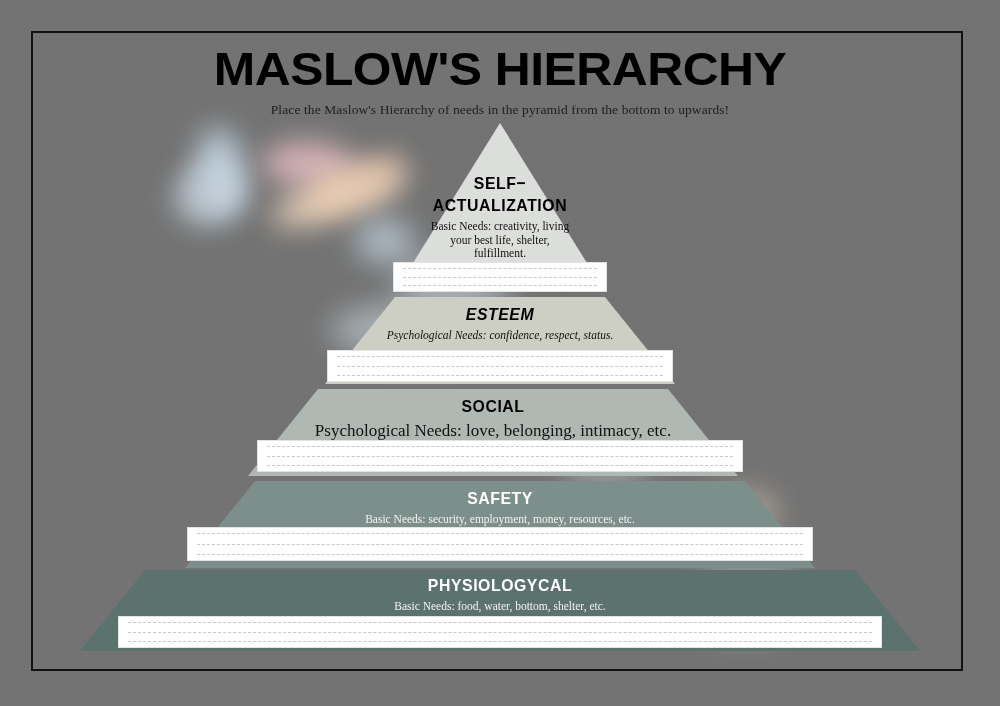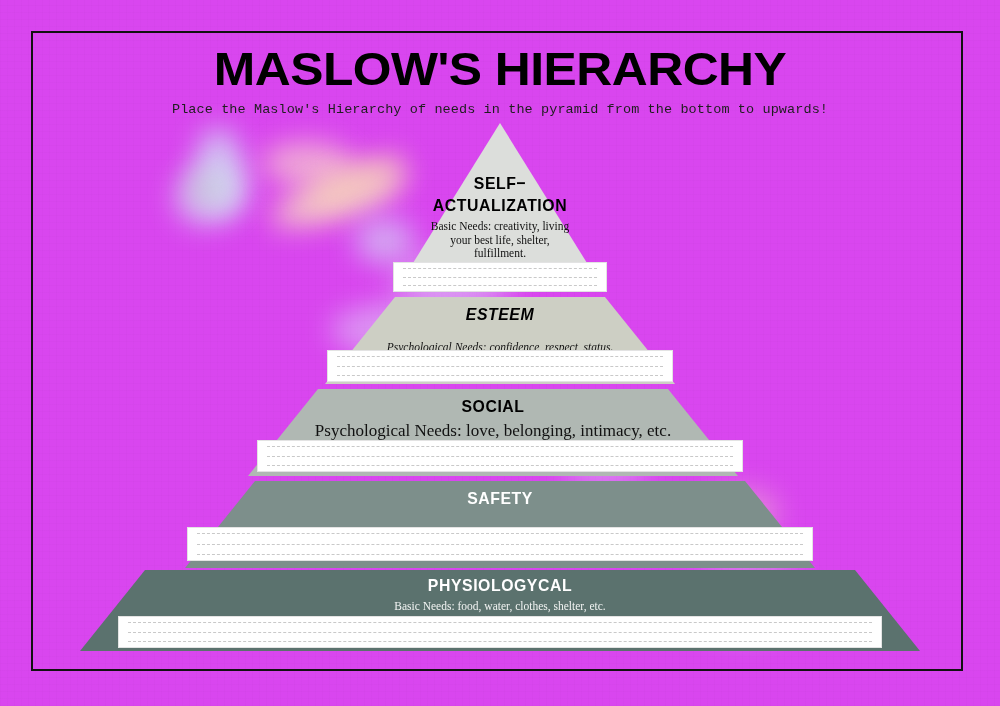--- a/index.html
+++ b/index.html
@@ -11,21 +11,21 @@
     height: 706px;
     background: #ffffff;
     font-family: "Liberation Sans", sans-serif;
     overflow: hidden;
   }
 
   #page {
     position: relative;
     width: 1000px;
     height: 706px;
-    background: #d946ef;
+    background: #737373;
     overflow: hidden;
   }
 
   
   .paper-texture {
     position: absolute;
     inset: 0;
     background-image:
       repeating-linear-gradient(0deg, rgba(0,0,0,0.012) 0px, rgba(0,0,0,0.012) 1px, transparent 1px, transparent 7px),
       repeating-linear-gradient(90deg, rgba(0,0,0,0.012) 0px, rgba(0,0,0,0.012) 1px, transparent 1px, transparent 7px);
@@ -77,21 +77,21 @@
     font-family: "Liberation Sans", sans-serif;
     font-weight: bold;
     font-size: 47px;
     letter-spacing: -0.5px;
     color: #000000;
     line-height: 1.05;
     transform: scaleX(1.06);
     margin: 0;
   }
   .subtitle {
-    font-family: Liberation Mono, monospace;
+    font-family: Liberation Serif, serif;
     font-size: 13.5px;
     color: #1e1e1e;
     margin-top: 9px;
     letter-spacing: .1px;
   }
 
   
   .pyramid {
     position: absolute;
     left: 0;
@@ -187,21 +187,21 @@
       <div class="wline"></div>
       <div class="wline"></div>
     </div>
 
     <div class="tier" style="left:325px; top:297px; width:350px; height:87px;font-style:italic;">
       <svg class="tier-shape" viewBox="0 0 350 87" preserveAspectRatio="none">
         <polygon points="70,0 280,0 350,87 0,87" fill="#cdcfc4"></polygon>
       </svg>
       <div class="tier-text" style="top:8px;">
         <div class="tier-title" style="font-size:17px; color:#000000;">ESTEEM</div>
-        <div class="tier-desc" style="font-size:11.5px; color:#111111; margin-top:16px;">Psychological Needs: confidence, respect, status.</div>
+        <div class="tier-desc" style="font-size:11.5px; color:#111111; margin-top:4px;">Psychological Needs: confidence, respect, status.</div>
       </div>
     </div>
     <div class="writebox" style="left:327px; top:350px; width:346px; height:32px;">
       <div class="wline"></div>
       <div class="wline"></div>
       <div class="wline"></div>
     </div>
 
     <div class="tier" style="left:248px; top:389px; width:490px; height:87px;">
       <svg class="tier-shape" viewBox="0 0 490 87" preserveAspectRatio="none">
@@ -217,35 +217,36 @@
       <div class="wline"></div>
       <div class="wline"></div>
     </div>
 
     <div class="tier" style="left:185px; top:481px; width:630px; height:87px;">
       <svg class="tier-shape" viewBox="0 0 630 87" preserveAspectRatio="none">
         <polygon points="70,0 560,0 630,87 0,87" fill="#7d8f8b"></polygon>
       </svg>
       <div class="tier-text" style="top:8px;text-align:center;">
         <div class="tier-title" style="font-size:17px; color:#ffffff;">SAFETY</div>
+        <div class="tier-desc" style="font-size:11.5px; color:#f2f4f3; margin-top:4px;">Basic Needs: security, employment, money, resources, etc.</div>
       </div>
     </div>
     <div class="writebox" style="left:187px; top:527px; width:626px; height:34px;">
       <div class="wline"></div>
       <div class="wline"></div>
       <div class="wline"></div>
     </div>
 
     <div class="tier" style="left:80px; top:570px; width:840px; height:81px;">
       <svg class="tier-shape" viewBox="0 0 840 81" preserveAspectRatio="none">
         <polygon points="65,0 775,0 840,81 0,81" fill="#5b726e"></polygon>
       </svg>
       <div class="tier-text" style="top:6px;">
         <div class="tier-title" style="font-size:17px; color:#ffffff;">PHYSIOLOGYCAL</div>
-        <div class="tier-desc" style="font-size:11.5px; color:#f2f4f3; margin-top:4px;">Basic Needs: food, water, clothes, shelter, etc.</div>
+        <div class="tier-desc" style="font-size:11.5px; color:#f2f4f3; margin-top:4px;">Basic Needs: food, water, bottom, shelter, etc.</div>
       </div>
     </div>
     <div class="writebox" style="left:118px; top:616px; width:764px; height:32px;">
       <div class="wline"></div>
       <div class="wline"></div>
       <div class="wline"></div>
     </div>
 
   </div>
 </div>

